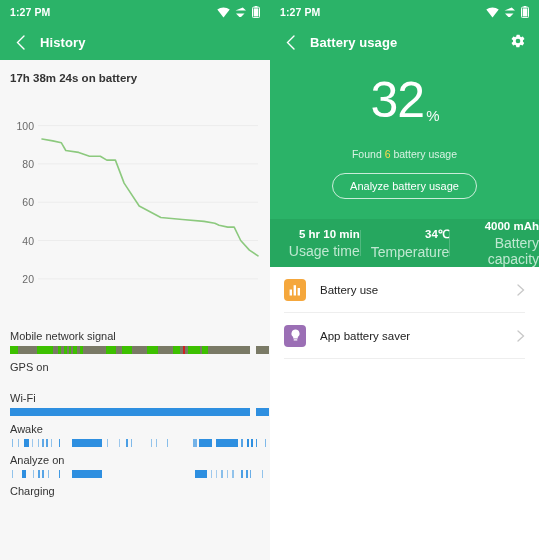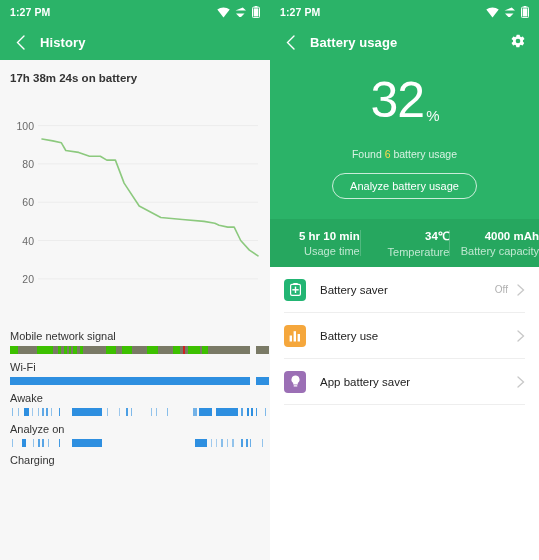--- a/index.html
+++ b/index.html
@@ -60,21 +60,21 @@
   }
   .stats {
     background: #26a75f; display: flex; height: 48px; align-items: center;
   }
   .stat { flex: 1; text-align: right; position: relative; }
   .stat + .stat::before {
     content: ""; position: absolute; left: 0; top: 50%; transform: translateY(-50%);
     width: 1px; height: 26px; background: rgba(255,255,255,.2);
   }
   .stat .v { color: #fff; font-size: 11.5px; font-weight: bold; }
-  .stat .k { color: #bfe8d1; font-size: 11px; margin-top: 3px; }
+  .stat .k { color: #bfe8d1; font-size: 14px; margin-top: 3px; }
 
   .list { background: #fff; padding: 0 14px; }
   .li {
     display: flex; align-items: center; height: 46px;
     border-bottom: 1px solid #eeeeee; cursor: pointer;
   }
   .li:last-child { border-bottom: 1px solid #eeeeee; }
   .li .ic { width: 22px; height: 22px; border-radius: 4px; display: flex; align-items: center; justify-content: center; flex: none; }
   .li .nm { font-size: 11.5px; color: #222; margin-left: 14px; }
   .li .val { margin-left: auto; font-size: 10px; color: #b0b0b0; }
@@ -148,20 +148,24 @@
               <div class="seg" style="left: 96px; width: 10px; background: rgb(61, 192, 0);"></div>
               <div class="seg" style="left: 112px; width: 10px; background: rgb(61, 192, 0);"></div>
               <div class="seg" style="left: 137px; width: 11px; background: rgb(61, 192, 0);"></div>
               <div class="seg" style="left: 163px; width: 7px; background: rgb(61, 192, 0);"></div>
               <div class="seg" style="left: 173px; width: 2px; background: rgb(211, 32, 32);"></div>
               <div class="seg" style="left: 178px; width: 12px; background: rgb(61, 192, 0);"></div>
               <div class="seg" style="left: 192px; width: 6px; background: rgb(61, 192, 0);"></div>
             </div>
             <div class="bar-chip" style="background: rgb(122, 122, 102);"></div>
           </div>
+        </div>
+        <div class="bar-row">
+          <div class="bar-label">GPS on</div>
+          <div class="bar-empty"></div>
         </div>
         <div class="bar-row">
           <div class="bar-label">Wi-Fi</div>
           <div class="bar-track">
             <div class="bar-main" style="background: rgb(46, 143, 224);"></div>
             <div class="bar-chip" style="background: rgb(46, 143, 224);"></div>
           </div>
         </div>
         <div class="bar-row">
           <div class="bar-label">Awake</div>
@@ -279,35 +283,20 @@
           <div class="k">Temperature</div>
         </div>
         <div class="stat">
           <div class="v">4000 mAh</div>
           <div class="k">Battery capacity</div>
         </div>
       </div>
 
     <div class="list" id="list-container">
         <div class="li">
-          <div class="ic" style="background: rgb(34, 181, 115);">
-            <svg width="11" height="13" viewBox="0 0 11 13">
-              <rect x="3.3" y="0" width="4.4" height="1.6" fill="#fff"></rect>
-              <rect x="0.6" y="1.4" width="9.8" height="11" rx="1.4" fill="none" stroke="#fff" stroke-width="1.2"></rect>
-              <rect x="4.8" y="3.6" width="1.4" height="6.4" fill="#fff"></rect>
-              <rect x="2.3" y="6.1" width="6.4" height="1.4" fill="#fff"></rect>
-            </svg>
-          </div>
-          <div class="nm">Battery saver</div>
-          <div class="val">Off</div>
-          <svg class="chev" viewBox="0 0 8 12">
-            <path d="M1 1 L6.5 6 L1 11" fill="none" stroke="#c8c8c8" stroke-width="1.3" stroke-linecap="round"></path>
-          </svg>
-        </div>
-        <div class="li">
           <div class="ic" style="background: rgb(245, 167, 60);">
             <svg width="12" height="12" viewBox="0 0 12 12">
               <rect x="0.6" y="5.5" width="2.4" height="6" fill="#fff"></rect>
               <rect x="4.6" y="1.2" width="2.4" height="10.3" fill="#fff"></rect>
               <rect x="8.6" y="4" width="2.4" height="7.5" fill="#fff"></rect>
             </svg>
           </div>
           <div class="nm">Battery use</div>
           <div class="val"></div>
           <svg class="chev" viewBox="0 0 8 12">

